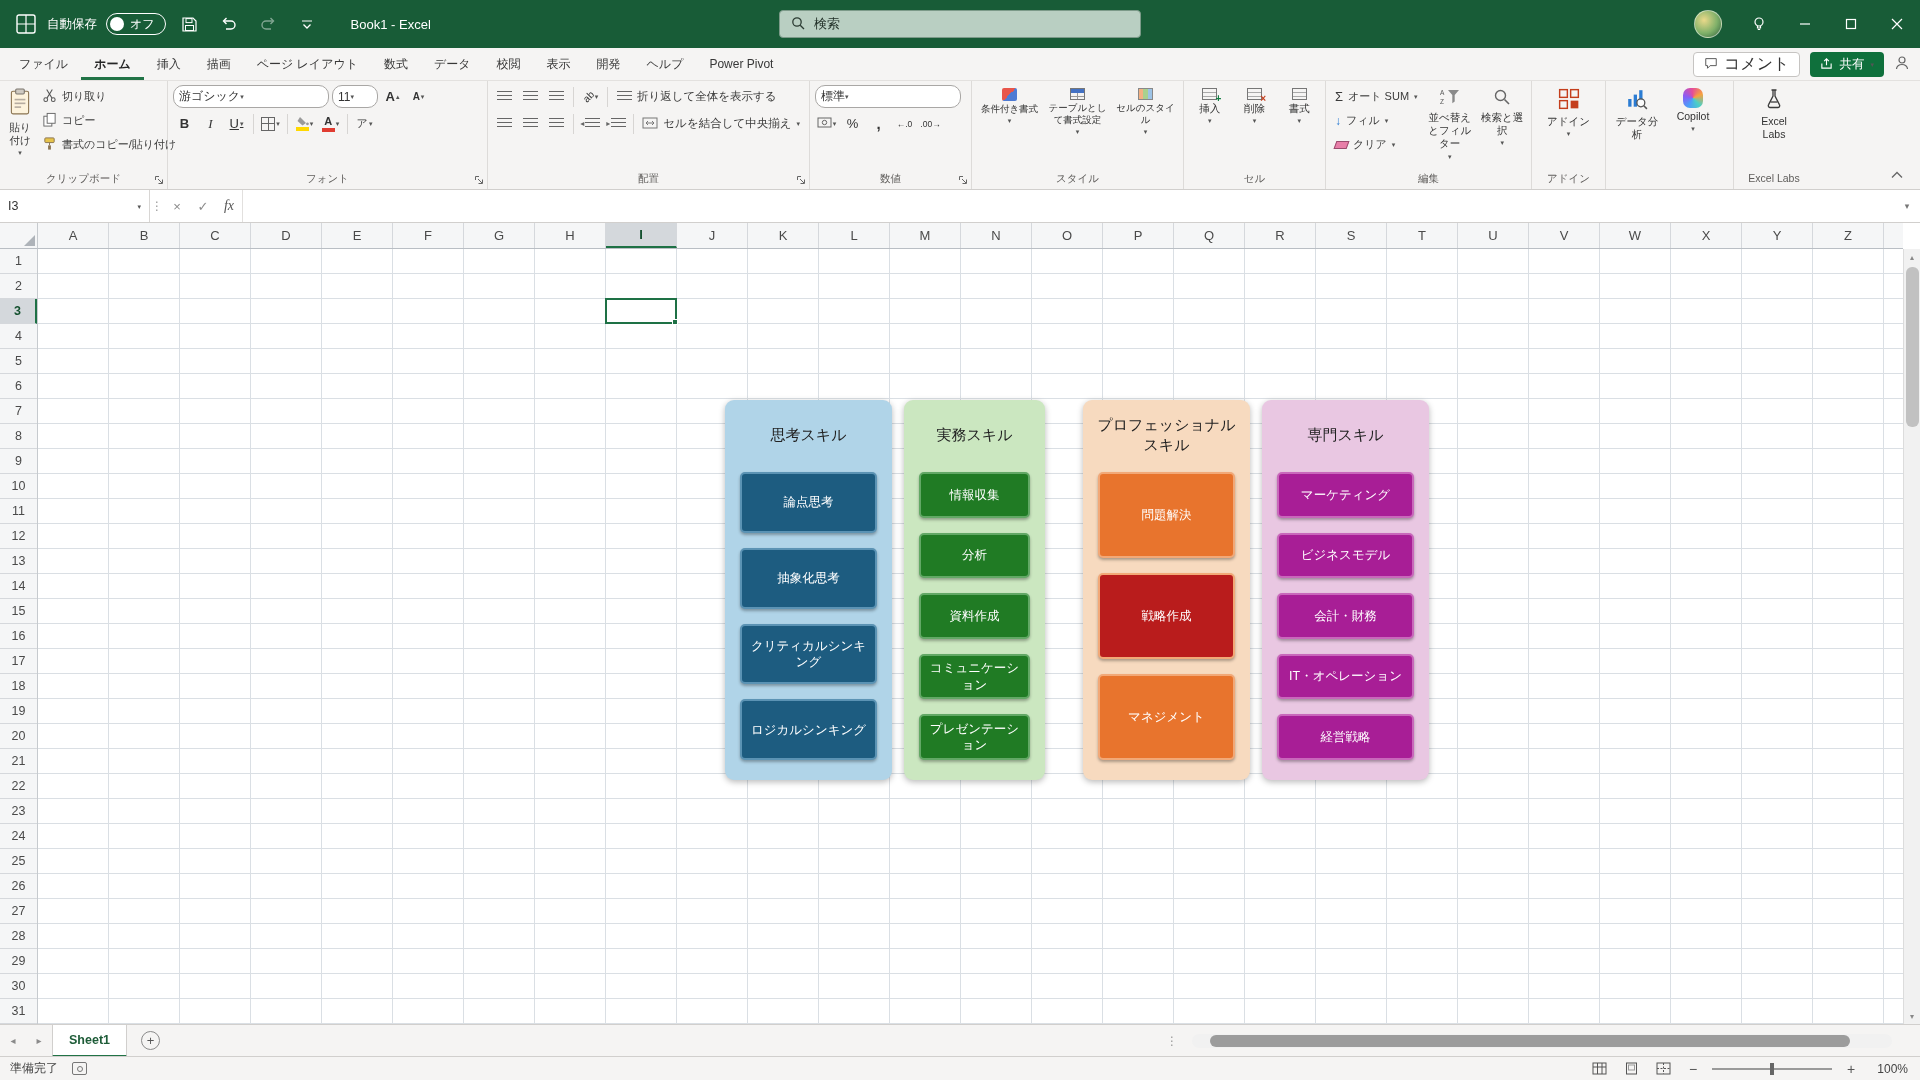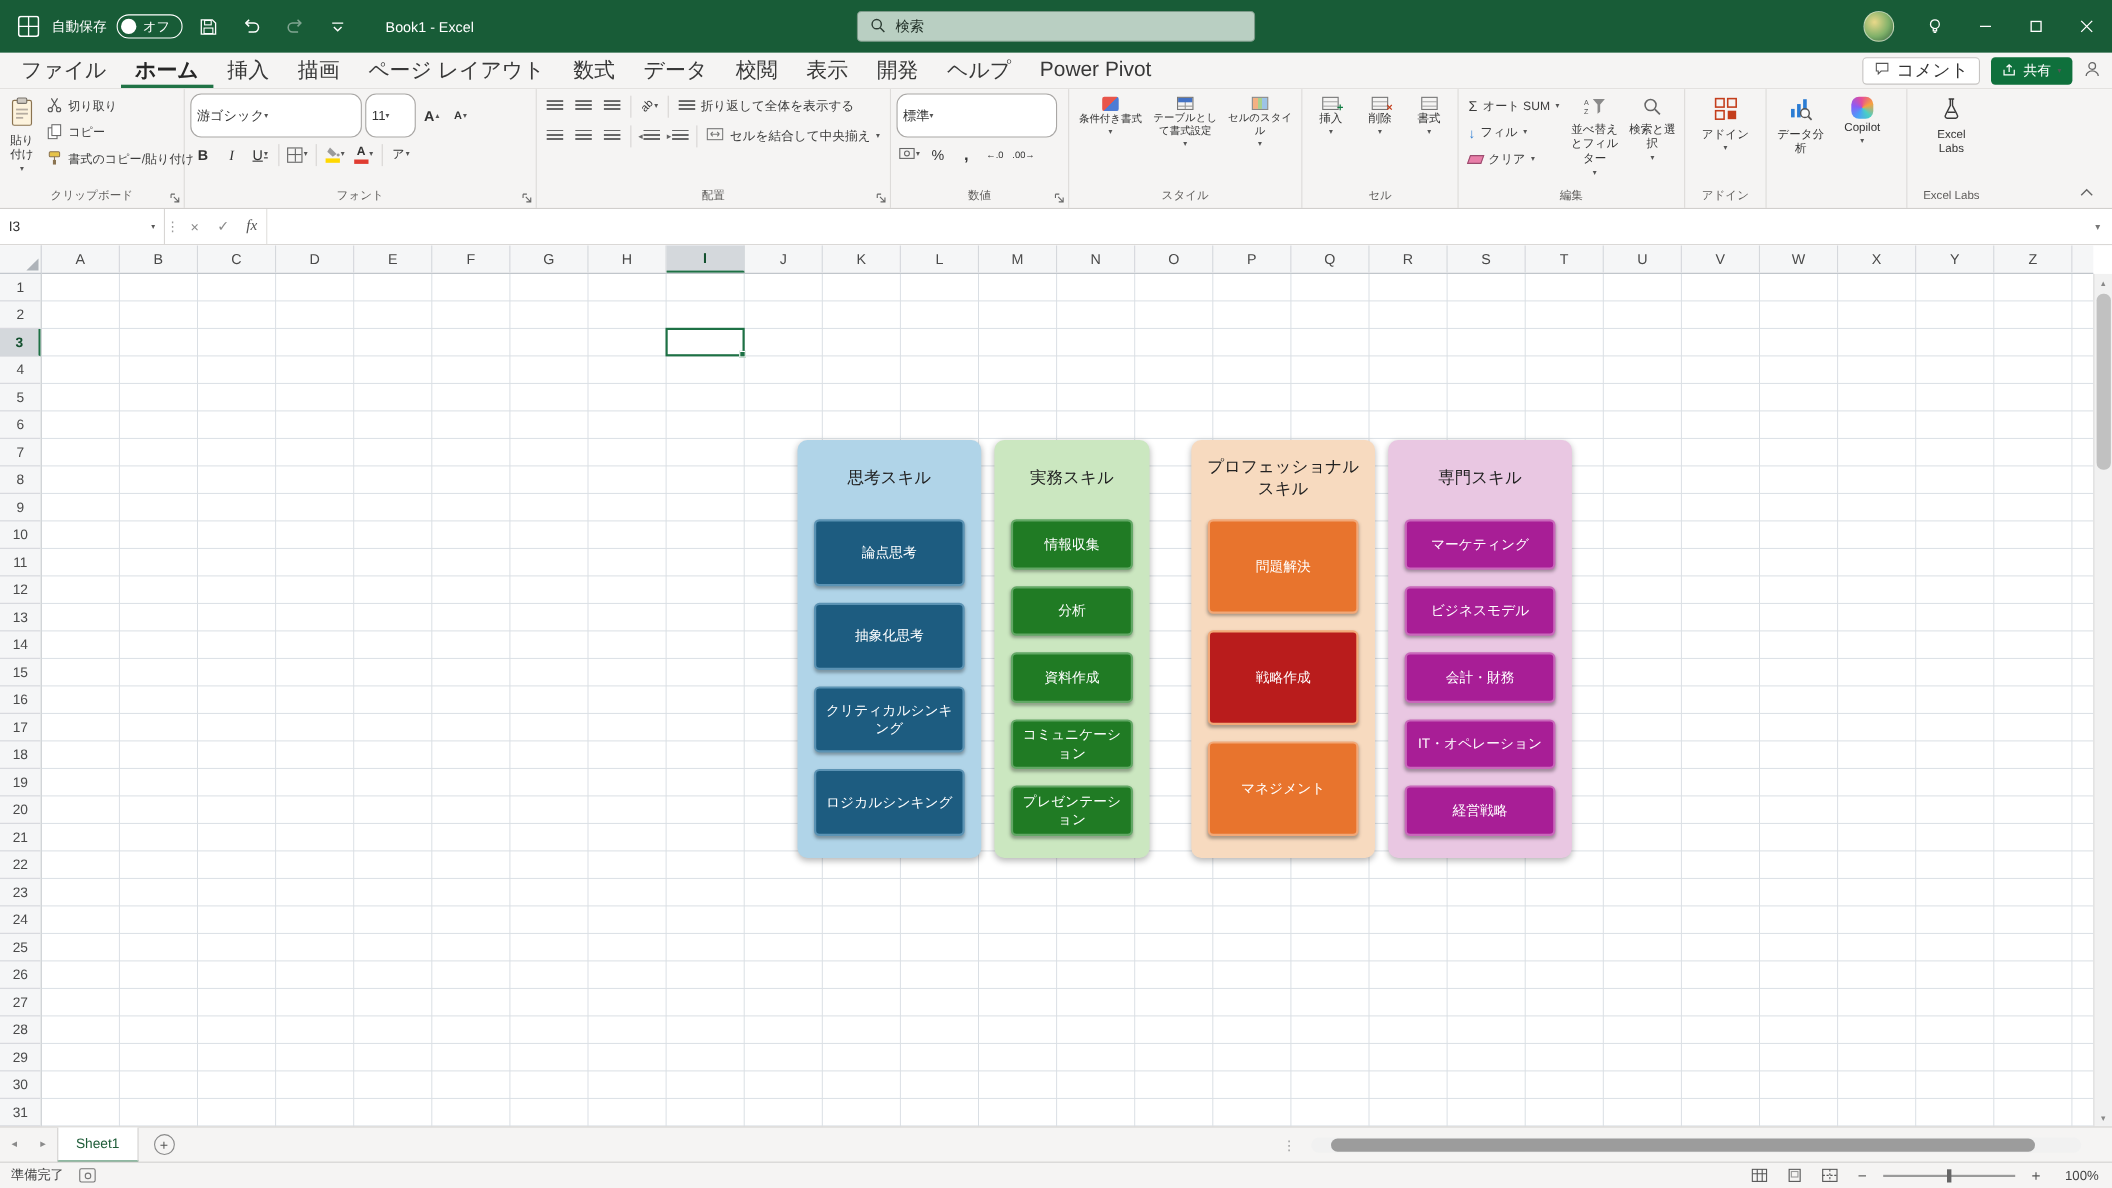--- a/index.html
+++ b/index.html
@@ -19,41 +19,41 @@
 .tb-btn.dim{opacity:.45}
 .tb-title{font-size:13px;margin-left:20px;white-space:nowrap}
 .search{position:absolute;left:50%;top:10px;transform:translateX(-50%);width:362px;height:28px;background:#b9cfc2;border:1px solid #7c9a89;border-radius:4px;display:flex;align-items:center;gap:9px;padding:0 11px;color:#1d2b23;font-size:13px}
 .tb-right{position:absolute;right:0;top:0;height:48px;display:flex;align-items:center}
 .avatar{width:28px;height:28px;border-radius:50%;background:radial-gradient(circle at 35% 35%,#ead98a,#7fb069 55%,#2f5d3c);margin-right:14px;border:1px solid rgba(255,255,255,.5)}
 .winbtn{width:46px;height:48px;display:flex;align-items:center;justify-content:center}
 
 
 .menubar{position:absolute;top:48px;left:0;width:100%;height:33px;background:#f5f4f3;display:flex;align-items:stretch;border-bottom:1px solid #e3e1df}
 .mtabs{display:flex;align-items:stretch;padding-left:6px}
-.mtab{display:flex;align-items:center;padding:0 13px;font-size:19px;color:#383838;white-space:nowrap}
+.mtab{display:flex;align-items:center;padding:0 13px;font-size:12px;color:#383838;white-space:nowrap}
 .mtab.active{font-weight:700;border-bottom:3px solid #217346;padding-top:3px;color:#262626}
 .menubar-right{position:absolute;right:10px;top:0;height:33px;display:flex;align-items:center;gap:10px}
 .cmt-btn{display:flex;align-items:center;gap:6px;border:1px solid #c6c4c2;border-radius:4px;background:#fff;height:25px;padding:0 10px;font-size:16px;color:#333}
 .share-btn{display:flex;align-items:center;gap:6px;border-radius:4px;background:#0f703c;height:25px;padding:0 10px;font-size:12.5px;color:#fff}
 
 
 .ribbon{position:absolute;top:81px;left:0;width:100%;height:109px;background:#f5f4f3;display:flex;border-bottom:1px solid #d1cfcd}
 .rgroup{display:flex;flex-direction:column;border-right:1px solid #dddbd9;flex:none}
 .gbody{flex:1;display:flex;align-items:flex-start;padding:4px 5px 0 5px;gap:3px}
 .gbody.col{flex-direction:column;align-items:stretch;gap:4px}
 .row{display:flex;align-items:center;gap:3px}
 .gfoot{height:19px;font-size:10.5px;color:#5f5d5b;text-align:center;position:relative;line-height:17px;white-space:nowrap}
 .launcher{position:absolute;right:3px;bottom:4px;width:11px;height:11px;display:flex;align-items:center;justify-content:center}
 .bigbtn{display:flex;flex-direction:column;align-items:center;gap:2px;padding:3px 2px;border-radius:3px;font-size:10.5px;color:#333;text-align:center;line-height:1.25}
 .bigbtn .lbl{white-space:normal}
 .chev{font-size:7px;color:#555;line-height:1}
 .minicol{display:flex;flex-direction:column;gap:1px}
 .minibtn{display:flex;align-items:center;gap:5px;font-size:11px;height:23px;padding:0 4px;border-radius:3px;color:#3b3b3b;white-space:nowrap}
 .sbtn{min-width:23px;height:23px;display:flex;align-items:center;justify-content:center;border-radius:3px;font-size:13px;gap:1px}
-.combo{display:flex;align-items:center;justify-content:flex-start;border:1px solid #a9a7a5;background:#fff;height:40px;font-size:12px;padding:0 5px;border-radius:10px}
+.combo{display:flex;align-items:center;justify-content:flex-start;border:1px solid #a9a7a5;background:#fff;height:23px;font-size:12px;padding:0 5px;border-radius:10px}
 .vsep{width:1px;height:20px;background:#d7d5d3;margin:0 2px}
 .bars{width:15px;height:11px;background:repeating-linear-gradient(to bottom,#666 0 1.4px,transparent 1.4px 3.8px)}
 .grid9{width:14px;height:14px;border:1px solid #666;background:linear-gradient(#666,#666) center/100% 1px no-repeat,linear-gradient(#666,#666) center/1px 100% no-repeat}
 .cstack{display:flex;flex-direction:column;align-items:center;line-height:1}
 .colorbar{width:13px;height:4px;margin-top:1px}
 .ic-cond{width:15px;height:13px;border-radius:2px;background:linear-gradient(135deg,#e8554a 0 50%,#4e7bd4 50% 100%)}
 .ic-table{width:15px;height:12px;border:1px solid #777;background:linear-gradient(#4472c4,#4472c4) top/100% 4px no-repeat,linear-gradient(#999,#999) center/1px 100% no-repeat,linear-gradient(#999,#999) 0 7px/100% 1px no-repeat}
 .ic-styles{width:15px;height:12px;border:1px solid #888;background:linear-gradient(to right,#f4b183 0 33%,#a9d18e 33% 66%,#9dc3e6 66% 100%)}
 .ic-grid{width:15px;height:12px;border:1px solid #777;background:linear-gradient(#aaa,#aaa) 0 3px/100% 1px no-repeat,linear-gradient(#aaa,#aaa) 0 7px/100% 1px no-repeat;position:relative}
 .badge{position:absolute;right:-5px;bottom:-5px;font-size:10px;font-weight:700;line-height:1}
@@ -93,21 +93,21 @@
 .dlayer{position:absolute;inset:0}
 .panel{position:absolute;border-radius:9px;box-shadow:0 2px 6px rgba(0,0,0,.28)}
 .ptitle{position:absolute;left:0;top:0;width:100%;height:70px;display:flex;align-items:center;justify-content:center;text-align:center;font-size:15px;color:#222;padding:0 12px;line-height:1.35}
 .pitems{position:absolute;left:15px;right:15px;top:72px;bottom:20px;display:flex;flex-direction:column;gap:15px}
 .skillbox{flex:1;display:flex;align-items:center;justify-content:center;text-align:center;color:#fff;font-size:12.5px;line-height:1.3;border:2px solid;border-radius:5px;padding:2px 5px;box-shadow:0 2px 3px rgba(0,0,0,.3)}
 
 
 .sheetbar{position:absolute;left:0;bottom:24px;width:100%;height:32px;background:#f5f4f3;border-top:1px solid #d1cfcd;display:flex;align-items:center}
 .nav{width:26px;height:32px;display:flex;align-items:center;justify-content:center;color:#8a8a8a;font-size:10px}
 .stab{height:32px;display:flex;align-items:center;padding:0 16px;background:#fff;border-right:1px solid #d1cfcd;border-left:1px solid #d1cfcd;font-size:12.5px}
-.stab.active{border-bottom:2px solid #217346;color:#1e5c38;font-weight:400}
+.stab.active{border-bottom:2px solid #217346;color:#1e5c38;font-weight:700}
 .addsheet{width:19px;height:19px;border:1px solid #8a8a8a;border-radius:50%;display:flex;align-items:center;justify-content:center;margin-left:14px;color:#555;font-size:13px;line-height:1}
 .sdots{margin-left:auto;margin-right:14px;color:#9a9a9a;font-size:12px}
 .hscroll{width:700px;height:14px;background:#f1f1f1;border-radius:7px;margin-right:28px;position:relative}
 .hthumb{position:absolute;left:18px;top:1px;height:12px;width:640px;background:#9c9c9c;border-radius:6px}
 
 
 .statusbar{position:absolute;left:0;bottom:0;width:100%;height:24px;background:#f5f4f3;border-top:1px solid #d1cfcd;display:flex;align-items:center;font-size:12px;color:#444}
 .sb-left{display:flex;align-items:center;gap:14px;padding-left:10px}
 .macroicon{width:15px;height:13px;border:1px solid #777;border-radius:2px;display:flex;align-items:center;justify-content:center}
 .macroicon i{width:6px;height:6px;border-radius:50%;border:1.4px solid #777;display:block}

